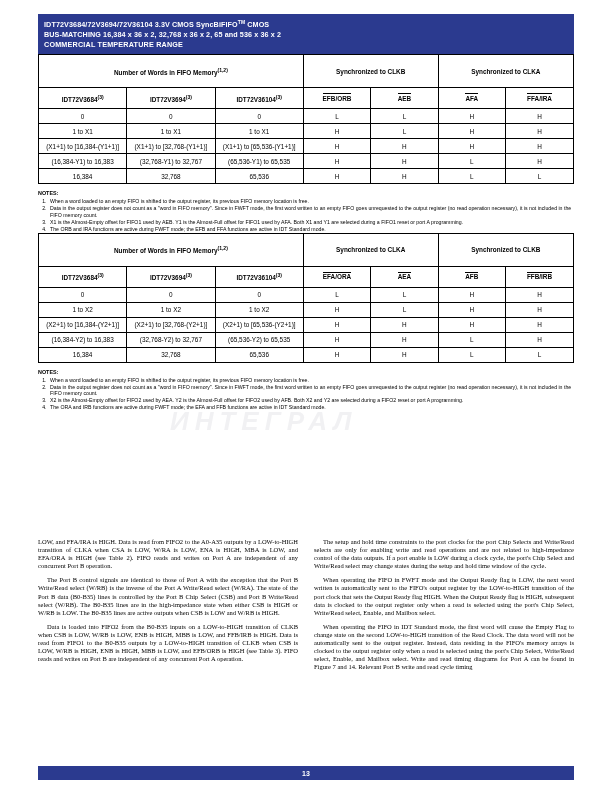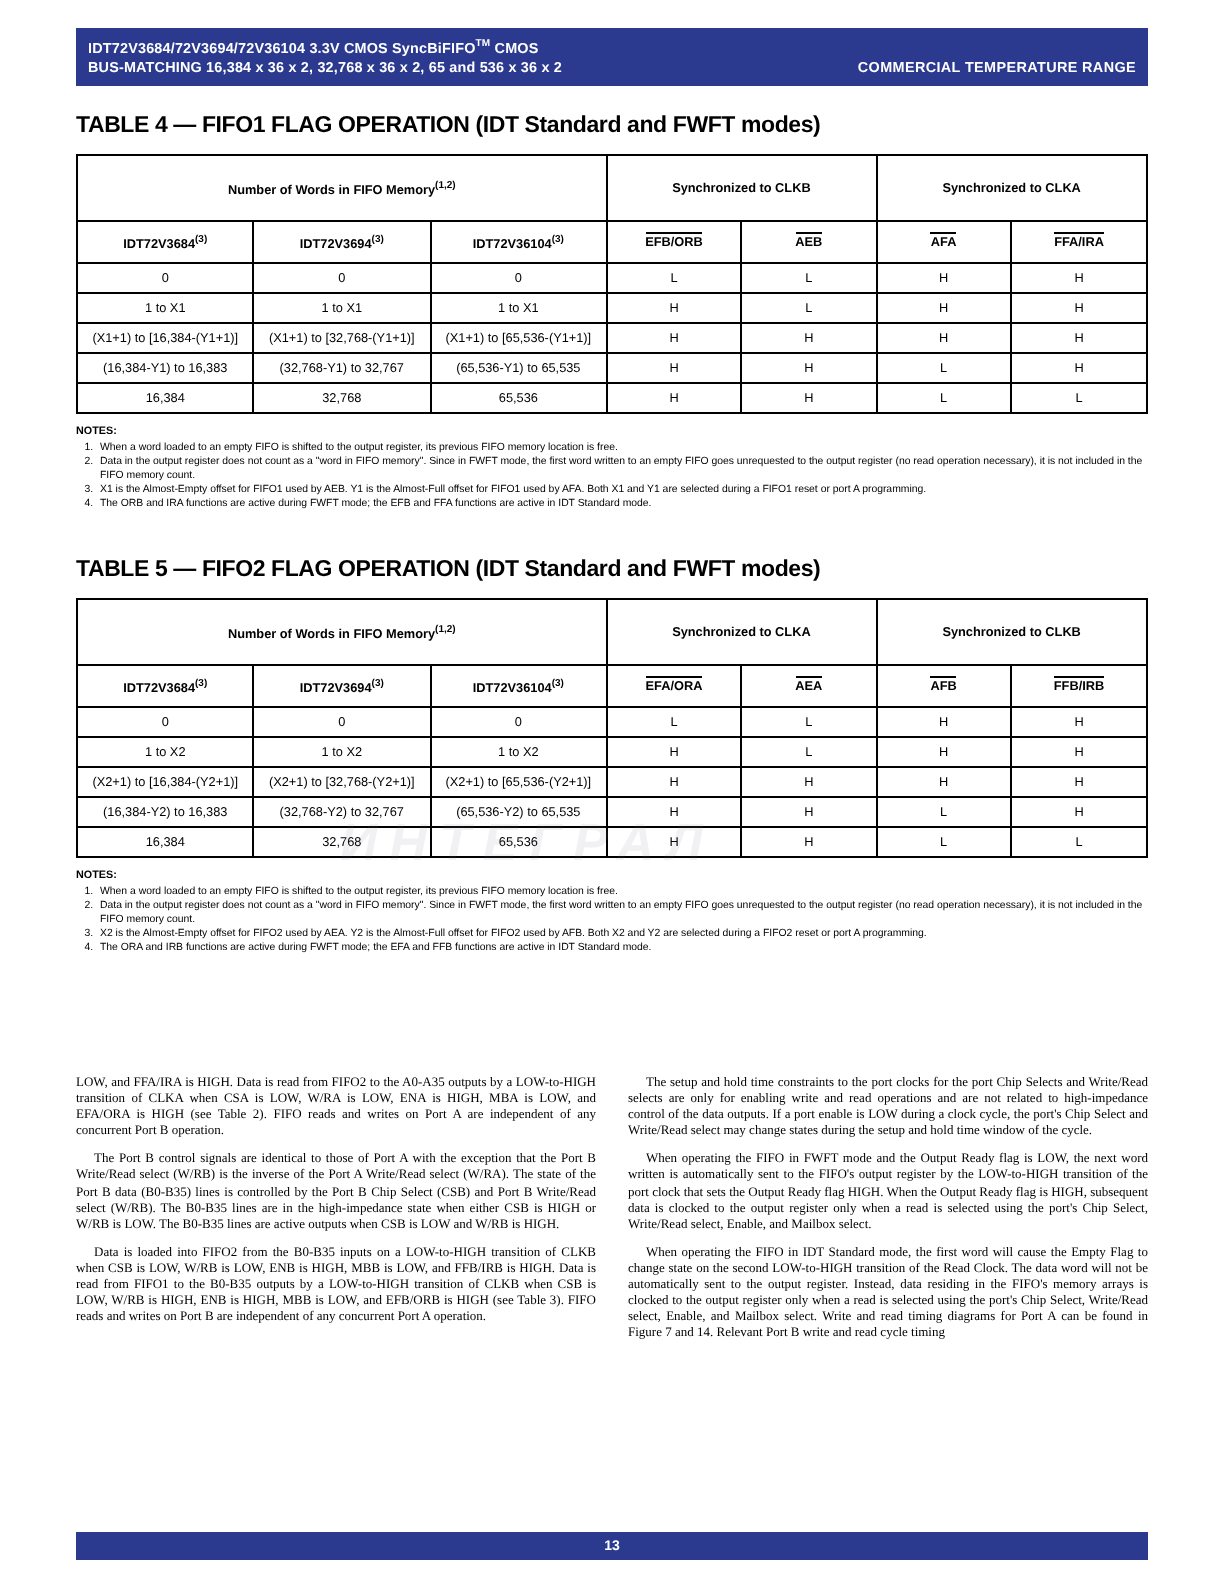--- a/index.html
+++ b/index.html
@@ -35,20 +35,21 @@
     line-height: 10px;
     letter-spacing: 0.1px;
   }
   .header .line1 {
     display: block;
   }
   .header .line2 {
     display: flex;
     justify-content: space-between;
     align-items: baseline;
+    flex-direction: column;
   }
   .header .line2 .right {
     font-size: 7.2px;
     letter-spacing: 0.2px;
     text-align: center;
   }
   .sup {
     font-size: 5px;
     vertical-align: super;
   }
@@ -185,21 +186,20 @@
 <div class="page">
 
   <div class="header">
     <span class="line1"><span>IDT72V3684/72V3694/72V36104 3.3V CMOS SyncBiFIFO</span><span class="sup">TM</span><span> CMOS</span></span>
     <span class="line2">
       <span>BUS-MATCHING 16,384 x 36 x 2, 32,768 x 36 x 2, 65 and 536 x 36 x 2</span>
       <span class="right">COMMERCIAL TEMPERATURE RANGE</span>
     </span>
   </div>
 
-  <div class="table-title">TABLE 4 — FIFO1 FLAG OPERATION (IDT Standard and FWFT modes)</div>
   <table class="flagtable">
     <colgroup>
       <col style="width:16.5%">
         <col style="width:16.5%">
         <col style="width:16.5%">
       <col style="width:12.6%">
         <col style="width:12.6%">
         <col style="width:12.6%">
         <col style="width:12.7%">
     </colgroup>
@@ -271,21 +271,20 @@
   <div class="notes">
     <div class="notes-title">NOTES:</div>
     <ol>
       <li>When a word loaded to an empty FIFO is shifted to the output register, its previous FIFO memory location is free.</li>
       <li>Data in the output register does not count as a "word in FIFO memory". Since in FWFT mode, the first word written to an empty FIFO goes unrequested to the output register (no read operation necessary), it is not included in the FIFO memory count.</li>
       <li>X1 is the Almost-Empty offset for FIFO1 used by AEB. Y1 is the Almost-Full offset for FIFO1 used by AFA. Both X1 and Y1 are selected during a FIFO1 reset or port A programming.</li>
       <li>The ORB and IRA functions are active during FWFT mode; the EFB and FFA functions are active in IDT Standard mode.</li>
     </ol>
   </div>
 
-  <div class="table-title" style="margin-top:24px;">TABLE 5 — FIFO2 FLAG OPERATION (IDT Standard and FWFT modes)</div>
   <table class="flagtable">
     <colgroup>
       <col style="width:16.5%">
         <col style="width:16.5%">
         <col style="width:16.5%">
       <col style="width:12.6%">
         <col style="width:12.6%">
         <col style="width:12.6%">
         <col style="width:12.7%">
     </colgroup>

